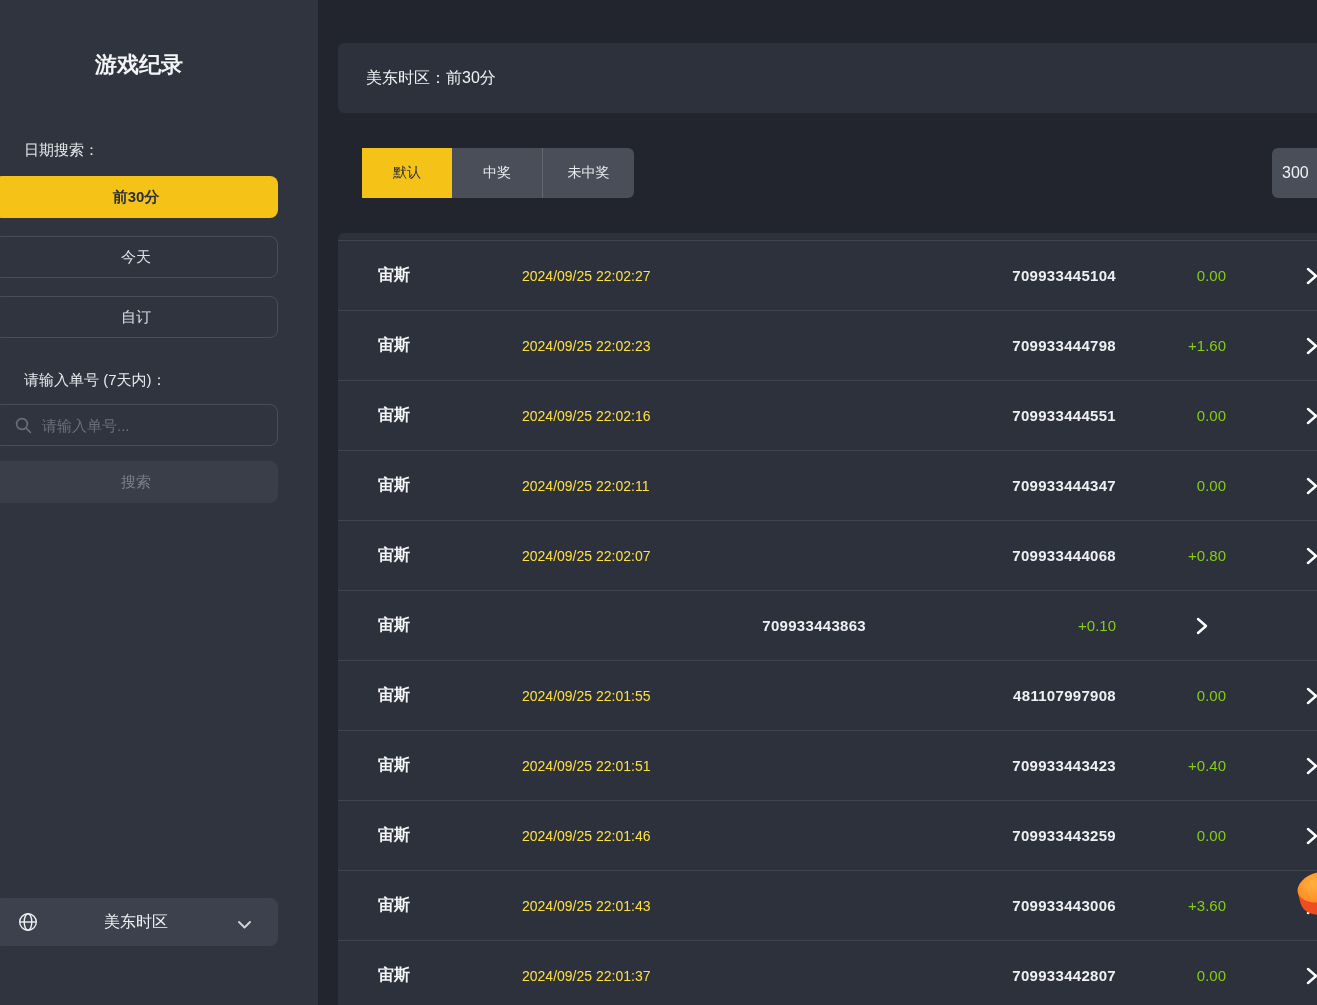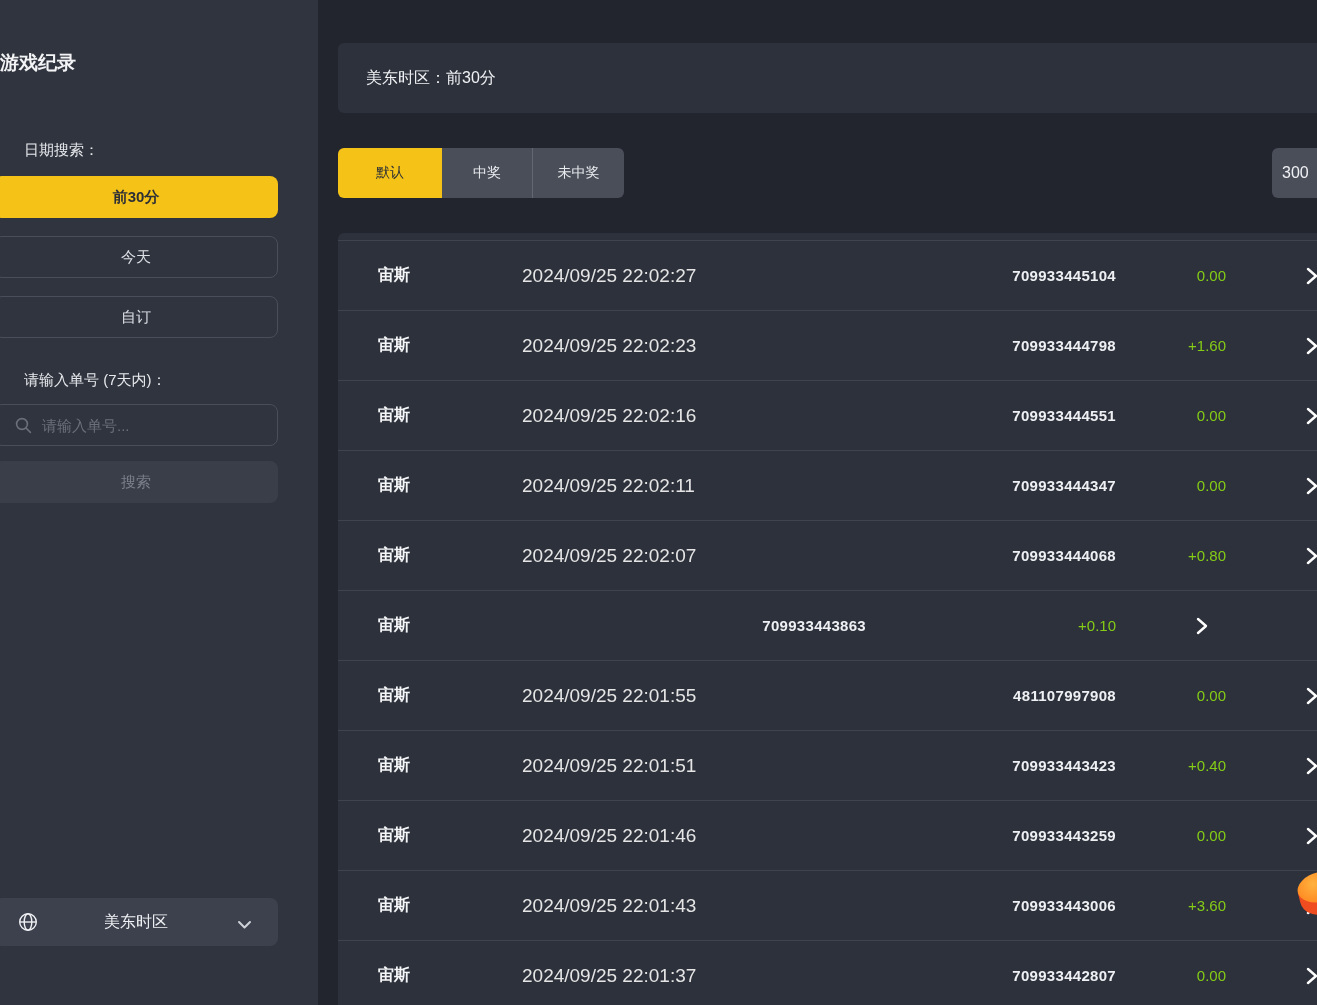--- a/index.html
+++ b/index.html
@@ -10,21 +10,21 @@
     font-family:"Liberation Sans","DejaVu Sans",sans-serif;
     color:#eceef2;
   }
   
   .sidebar {
     position:absolute; left:0; top:0; width:318px; height:1005px;
     background:#30343e; z-index:2;
   }
   .sidebar-title {
     position:absolute; left:0; top:50px; width:278px;
-    text-align:left; font-size:19px; font-weight:700; color:#f3f4f6;
+    text-align:center; font-size:22px; font-weight:700; color:#f3f4f6;
   }
   .side-label {
     position:absolute; left:0; font-size:15px; color:#e6e8ec;margin-left:24px;
   }
   .lbl-date { top:141px; }
   .lbl-order { top:371px; }
   .side-btn {
     position:absolute; left:-6px; width:284px; height:42px;
     display:flex; align-items:center; justify-content:center;
     border-radius:8px; font-size:15px; cursor:pointer;
@@ -69,41 +69,41 @@
     font-size:16px; color:#f0f1f4; z-index:1;
   }
   .tab-group {
     position:absolute; left:338px; top:148px; height:50px;
     display:flex; border-radius:6px; overflow:hidden; z-index:1;
   }
   .tab {
     height:50px; display:flex; align-items:center; justify-content:center;
     font-size:14px; cursor:pointer; background:#4a4e59; color:#e8eaee;
   }
-  .tab-0 { width:104px; } .tab-1 { width:90px; }
+  .tab-0 { width:90px;margin-left:24px; } .tab-1 { width:90px; }
   .tab-2 { width:92px; border-left:1px solid rgba(255,255,255,0.14); }
   .tab.active { background:#f5c317; color:#2e3036; }
   .page-size-btn {
     position:absolute; left:1272px; top:148px; width:76px; height:50px;
     background:#4a4e59; border-radius:6px; border:none; cursor:pointer;
     display:flex; align-items:center; padding-left:10px;
     font-size:16px; color:#f0f1f4; z-index:1;
   }
   .records-panel {
     position:absolute; left:338px; top:233px; width:1010px;
     background:#2d313b; border-radius:6px 6px 0 0; z-index:1;
   }
   .row-sliver { height:7px; }
   .record-row {
     height:70px; border-top:1px solid #3f434e;
     display:grid; grid-template-columns:144px 344px 250px 110px 1fr;
     align-items:center; padding-left:40px; cursor:pointer;
   }
   .cell-game { font-size:16px; font-weight:700; color:#f5f6f8; }
-  .cell-time { font-size:19px; color:#e5e5e5; }
+  .cell-time { font-size:14px; color:#fde047; }
   .cell-order { font-size:15px; font-weight:700; color:#eef0f3; letter-spacing:0.3px;text-align:right; }
   .cell-amount { font-size:15px; color:#84cc16; text-align:right; }
   .cell-chevron { padding-left:80px; display:flex; align-items:center; }
   
   .float-disc {
     position:absolute; left:1300px; top:871px; width:52px; height:54px;
     z-index:6; transform:rotate(-14deg); cursor:pointer;
   }
   .float-disc .disc-body {
     position:absolute; left:0; top:15px; width:48px; height:28px;

